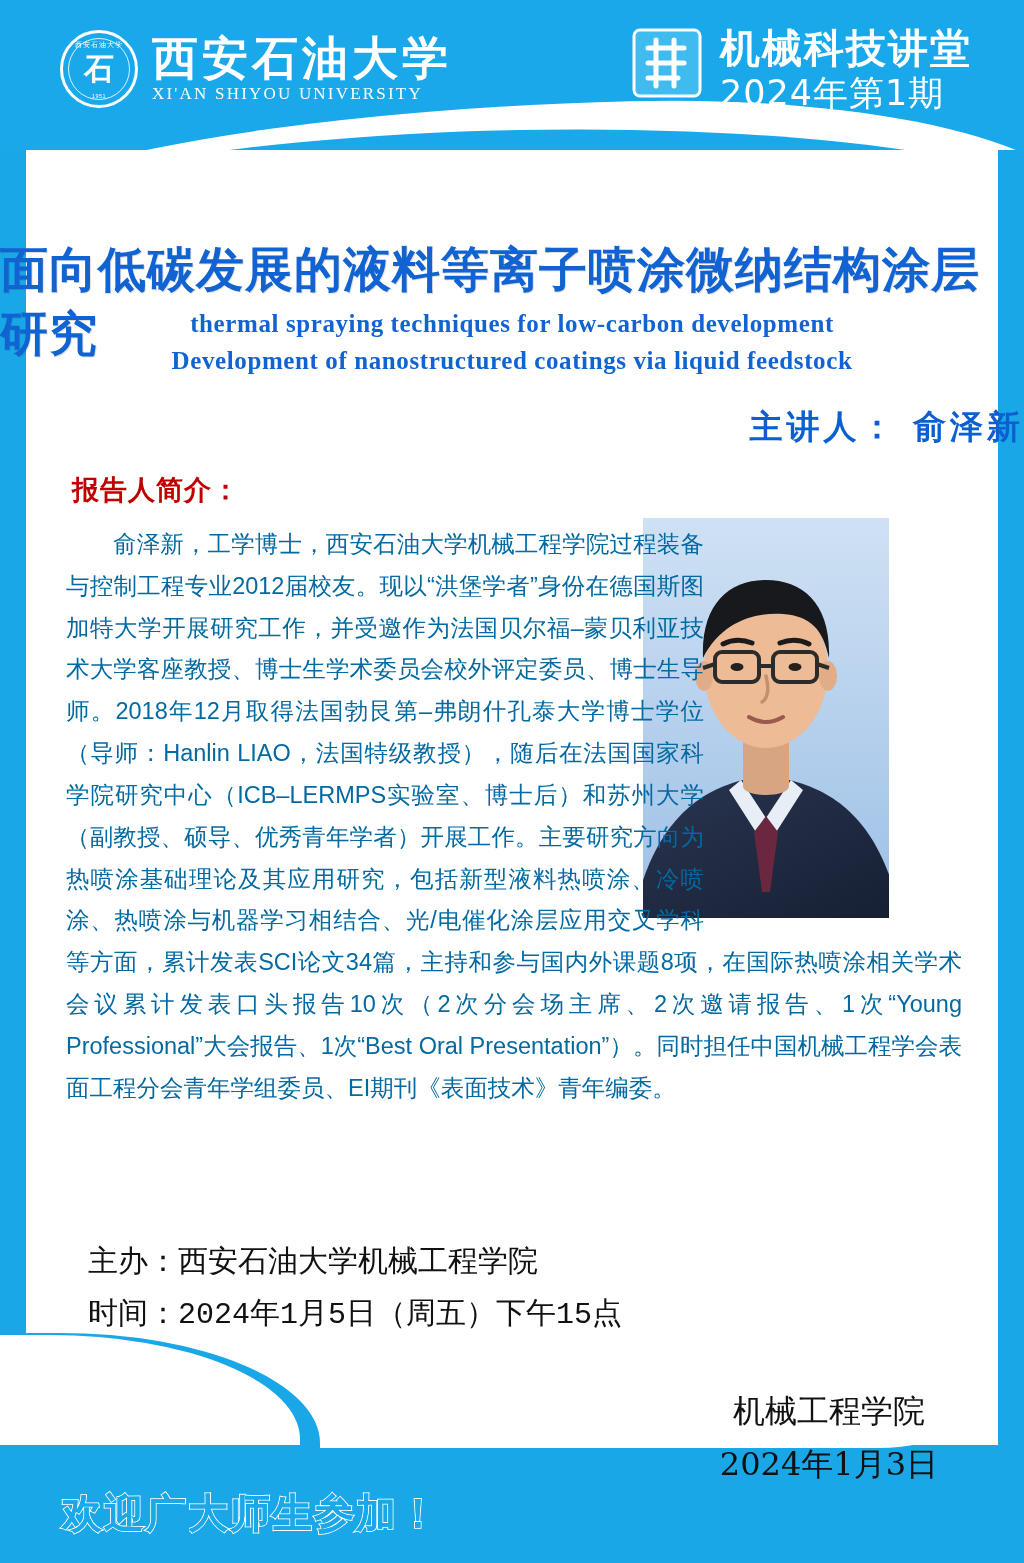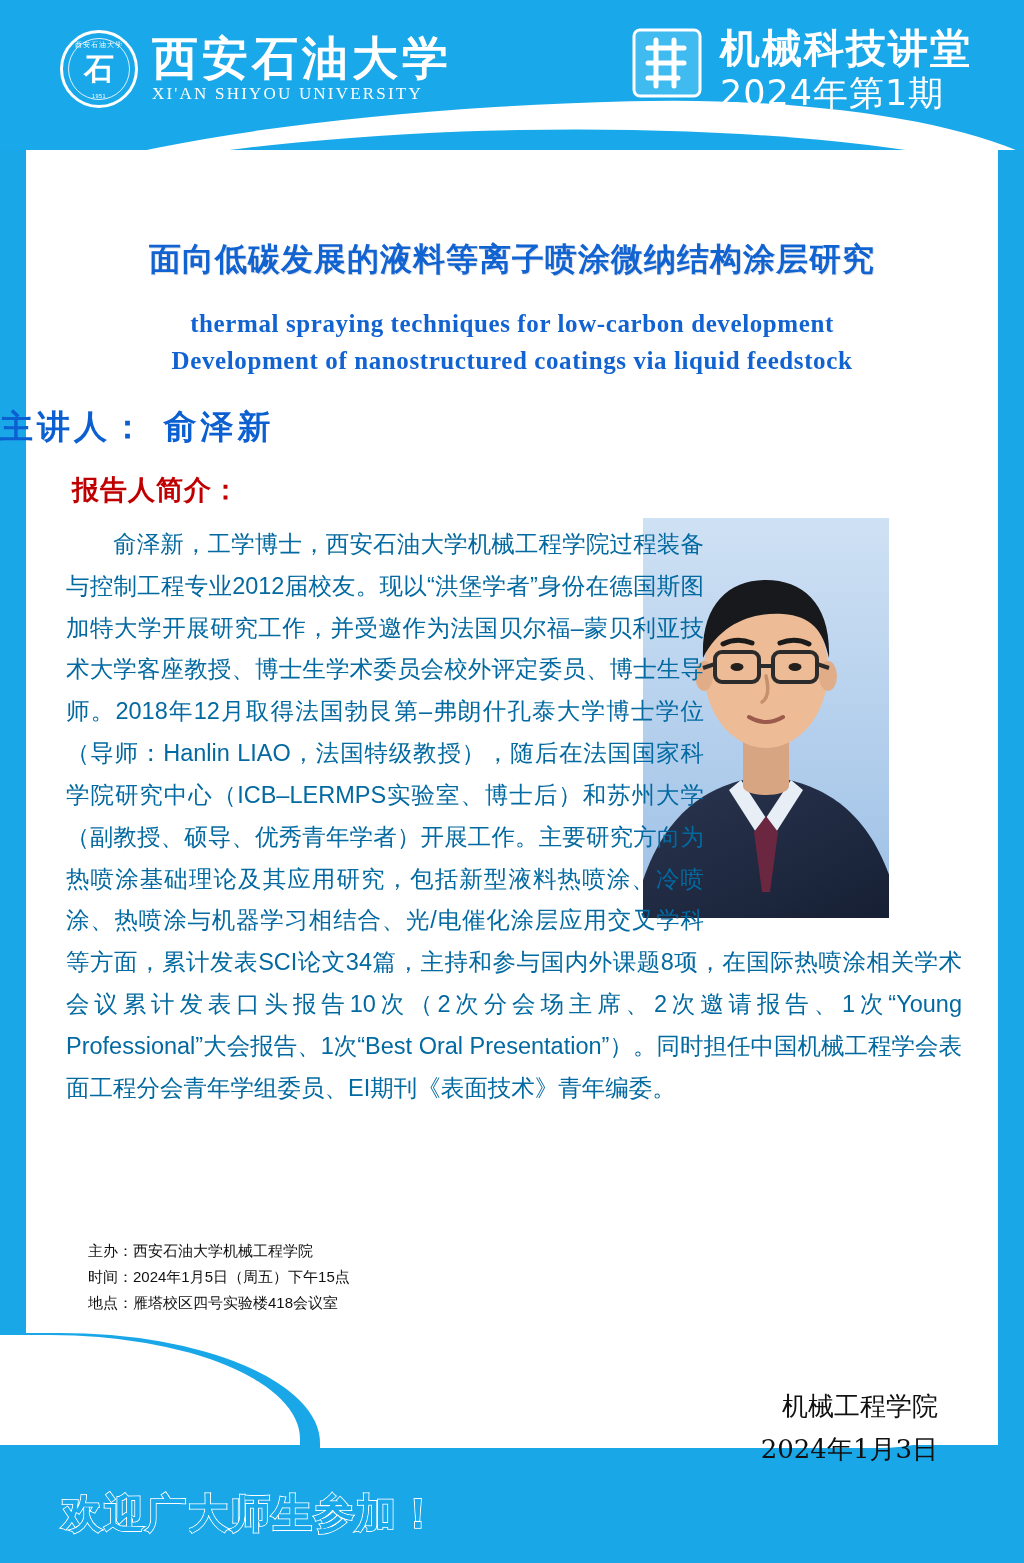--- a/index.html
+++ b/index.html
@@ -119,38 +119,37 @@
   }
   .series-text .line2 {
     color: #ffffff; font-size: 35px; letter-spacing: 1px; margin-top: 4px;
     font-family: "DejaVu Sans", sans-serif; line-height: 1.1;
     white-space: nowrap;
   }
 
   
   .title-cn {
     position: absolute; left: 0; top: 238px; width: 1024px;
-    text-align: center;
     color: #1263d2;
-    font-size: 32px; font-weight: bold; letter-spacing: 1px;
+    font-size: 48px; font-weight: bold; letter-spacing: 1px;
     font-family: "DejaVu Sans", sans-serif;
     text-shadow: 1px 1px 0 rgba(0,0,0,.12);
   }
   .title-en {
     position: absolute; left: 96px; top: 305px; width: 832px;
     text-align: center;
     color: #1263d2;
     font-size: 25px; font-weight: bold; line-height: 1.48;
     font-family: "Liberation Serif", serif;
     letter-spacing: .6px;
   }
 
   .speaker {
     position: absolute; left: 0; top: 405px; width: 1024px;
-    text-align: left;
+    text-align: right;
     color: #0b5fd0;
     font-size: 33px; font-weight: bold; letter-spacing: 4px;
     font-family: "DejaVu Sans", sans-serif;
   }
 
   .bio-head {
     position: absolute; left: 72px; top: 472px;
     color: #c00000;
     font-size: 27px; font-weight: bold; letter-spacing: 1px;
     font-family: "DejaVu Serif", serif;
@@ -177,31 +176,31 @@
   .bio-body .indent { text-indent: 2em; }
   .float-box {
     float: right;
     width: 258px; height: 392px;
     
   }
 
   
   .info {
     position: absolute; left: 88px; top: 1238px; width: 700px;
-    font-family: Liberation Sans, sans-serif;
-    font-size: 15px; line-height: 1.72; color: #111111;
+    font-family: Liberation Mono, monospace;
+    font-size: 30px; line-height: 1.72; color: #111111;
   }
   .info div { white-space: nowrap; }
 
   
   .sign {
     position: absolute; right: 86px; top: 1385px;
-    text-align: right;
+    text-align: center;
     font-family: "DejaVu Serif", serif;
-    font-size: 26px; line-height: 1.65; color: #111111;
+    font-size: 32px; line-height: 1.65; color: #111111;
   }
 
   
   .welcome {
     position: absolute; left: 62px; bottom: 22px;
     color: #19a8e9;
     font-size: 40px; font-weight: bold;
     letter-spacing: 2px;
     font-family: "DejaVu Sans", sans-serif;
     -webkit-text-stroke: 2px #ffffff;
@@ -335,21 +334,20 @@
   </div>
 
   <div class="bio-body">
     <div class="float-box"></div>
     <p class="indent">俞泽新，工学博士，西安石油大学机械工程学院过程装备与控制工程专业2012届校友。现以“洪堡学者”身份在德国斯图加特大学开展研究工作，并受邀作为法国贝尔福–蒙贝利亚技术大学客座教授、博士生学术委员会校外评定委员、博士生导师。2018年12月取得法国勃艮第–弗朗什孔泰大学博士学位（导师：Hanlin LIAO，法国特级教授），随后在法国国家科学院研究中心（ICB–LERMPS实验室、博士后）和苏州大学（副教授、硕导、优秀青年学者）开展工作。主要研究方向为热喷涂基础理论及其应用研究，包括新型液料热喷涂、冷喷涂、热喷涂与机器学习相结合、光/电催化涂层应用交叉学科等方面，累计发表SCI论文34篇，主持和参与国内外课题8项，在国际热喷涂相关学术会议累计发表口头报告10次（2次分会场主席、2次邀请报告、1次“Young Professional”大会报告、1次“Best Oral Presentation”）。同时担任中国机械工程学会表面工程分会青年学组委员、EI期刊《表面技术》青年编委。</p>
   </div>
 
   <div class="info">
     <div>主办：西安石油大学机械工程学院</div>
     <div>时间：2024年1月5日（周五）下午15点</div>
-    <div>地点：雁塔校区四号实验楼418会议室</div>
   </div>
 
   <div class="sign">
     <div>机械工程学院</div>
     <div>2024年1月3日</div>
   </div>
 
   <div class="welcome">欢迎广大师生参加！</div>
   <div class="welcome-shadow">欢迎广大师生参加！</div>
 

